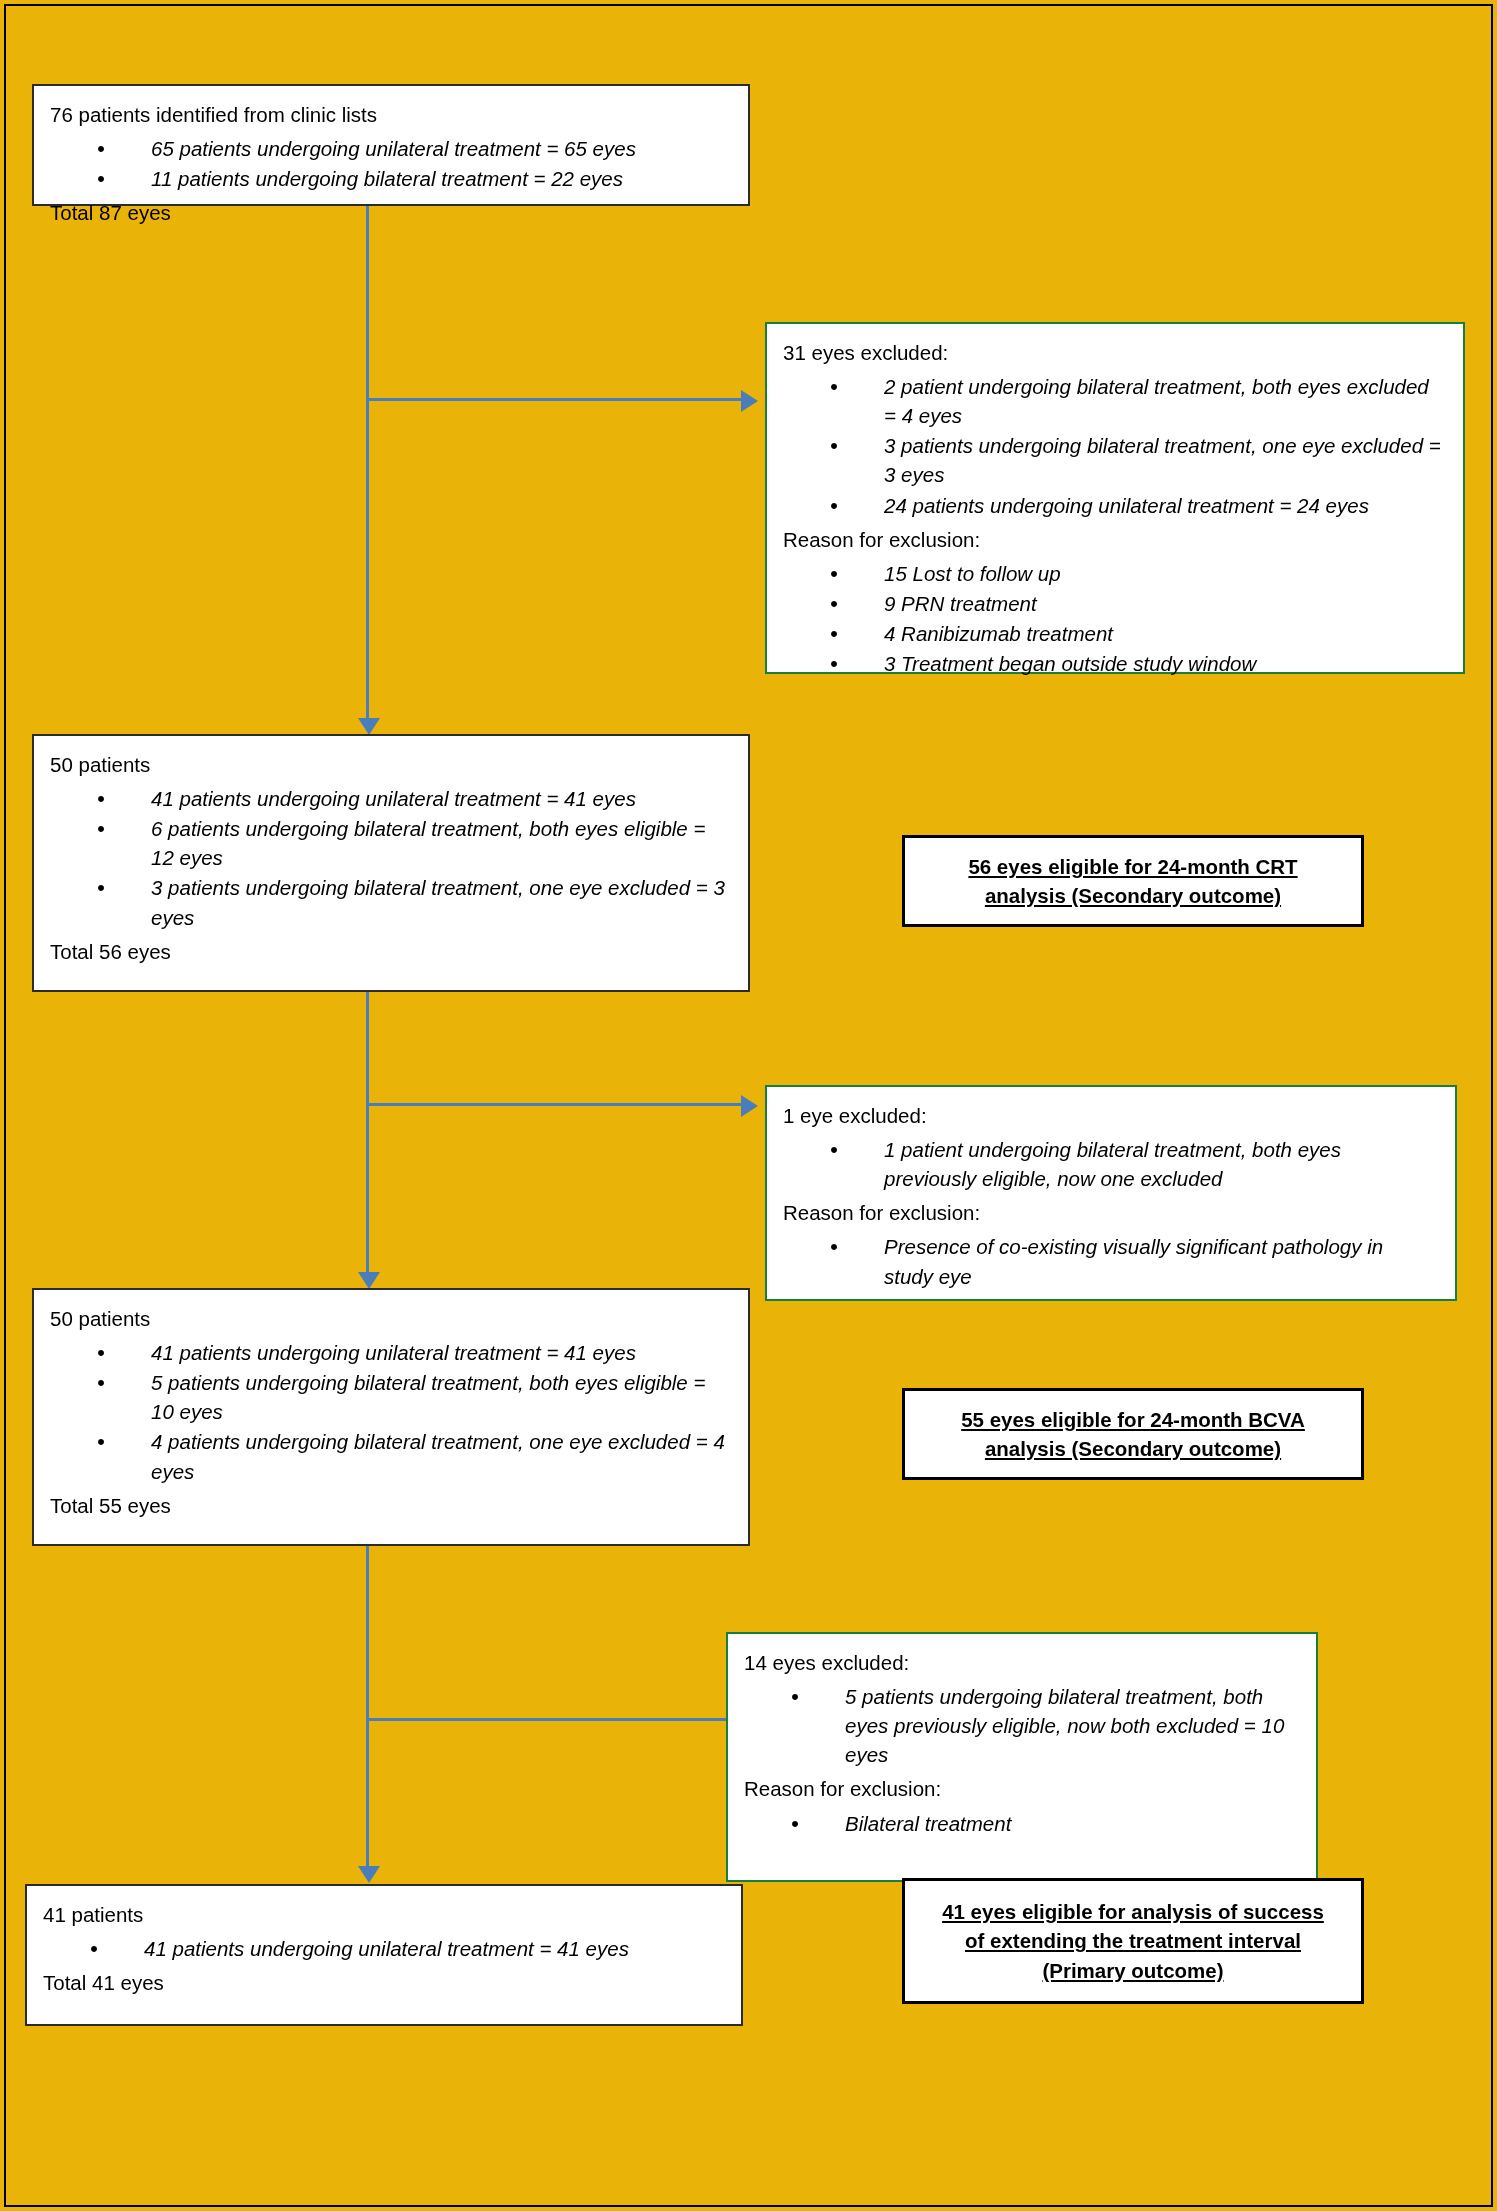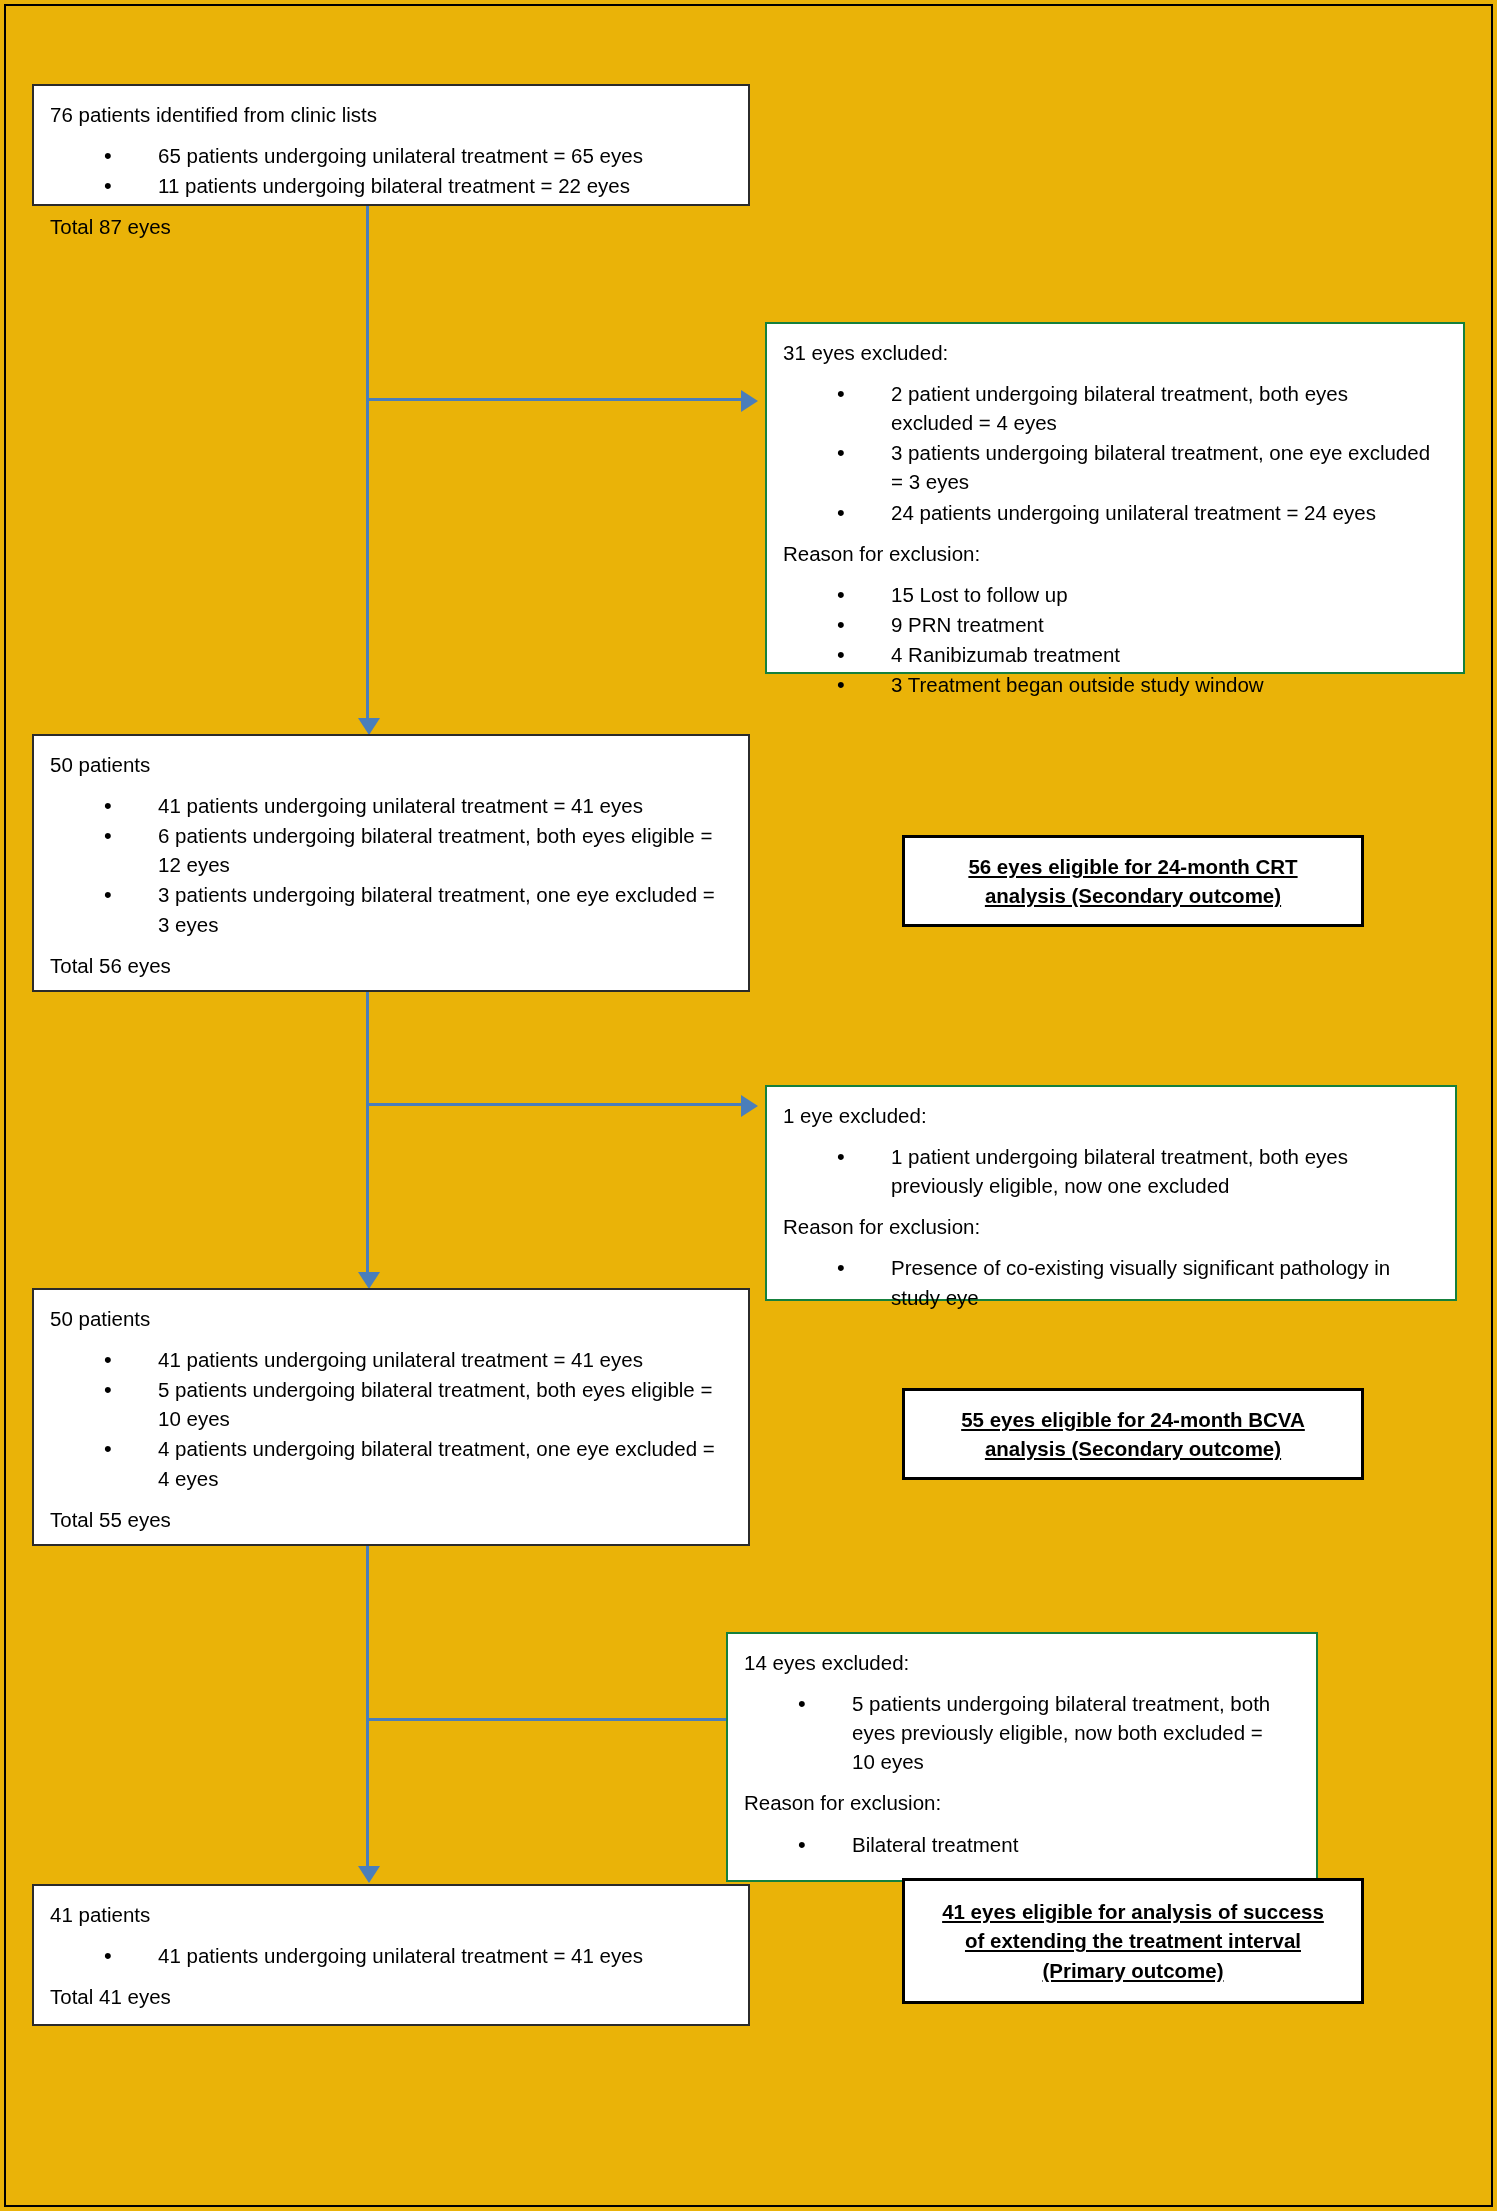--- a/index.html
+++ b/index.html
@@ -54,22 +54,23 @@
     text-decoration: underline;
   }
   .node-head {
     margin: 0 0 2px 0;
   }
   .node-foot {
     margin: 2px 0 0 0;
   }
   ul.bullets {
     list-style: none;
-    margin: 12px;
+    margin: 5px;
     padding: 0;
+    font-style: italic;
   }
   ul.bullets > li {
     position: relative;
     padding-left: 96px;
     margin: 0 0 1px 0;
   }
   ul.bullets > li::before {
     content: "\2022";
     position: absolute;
     left: 42px;
@@ -208,21 +209,21 @@
     <div class="node-head">14 eyes excluded:</div>
     <ul class="bullets">
       <li>5 patients undergoing bilateral treatment, both eyes previously eligible, now both excluded = 10 eyes</li>
     </ul>
     <div class="node-head">Reason for exclusion:</div>
     <ul class="bullets">
       <li>Bilateral treatment</li>
     </ul>
   </div>
 
-  <div class="node black" style="left:32px; top:1884px; width:718px; height:142px;">
+  <div class="node black" style="left:25px; top:1884px; width:718px; height:142px;">
     <div class="node-head">41 patients</div>
     <ul class="bullets">
       <li>41 patients undergoing unilateral treatment = 41 eyes</li>
     </ul>
     <div class="node-foot">Total 41 eyes</div>
   </div>
 
   <div class="node outcome" style="left:902px; top:1878px; width:462px; height:126px;">
     <div>
       <span class="outcome-text">41 eyes eligible for analysis of success</span>

